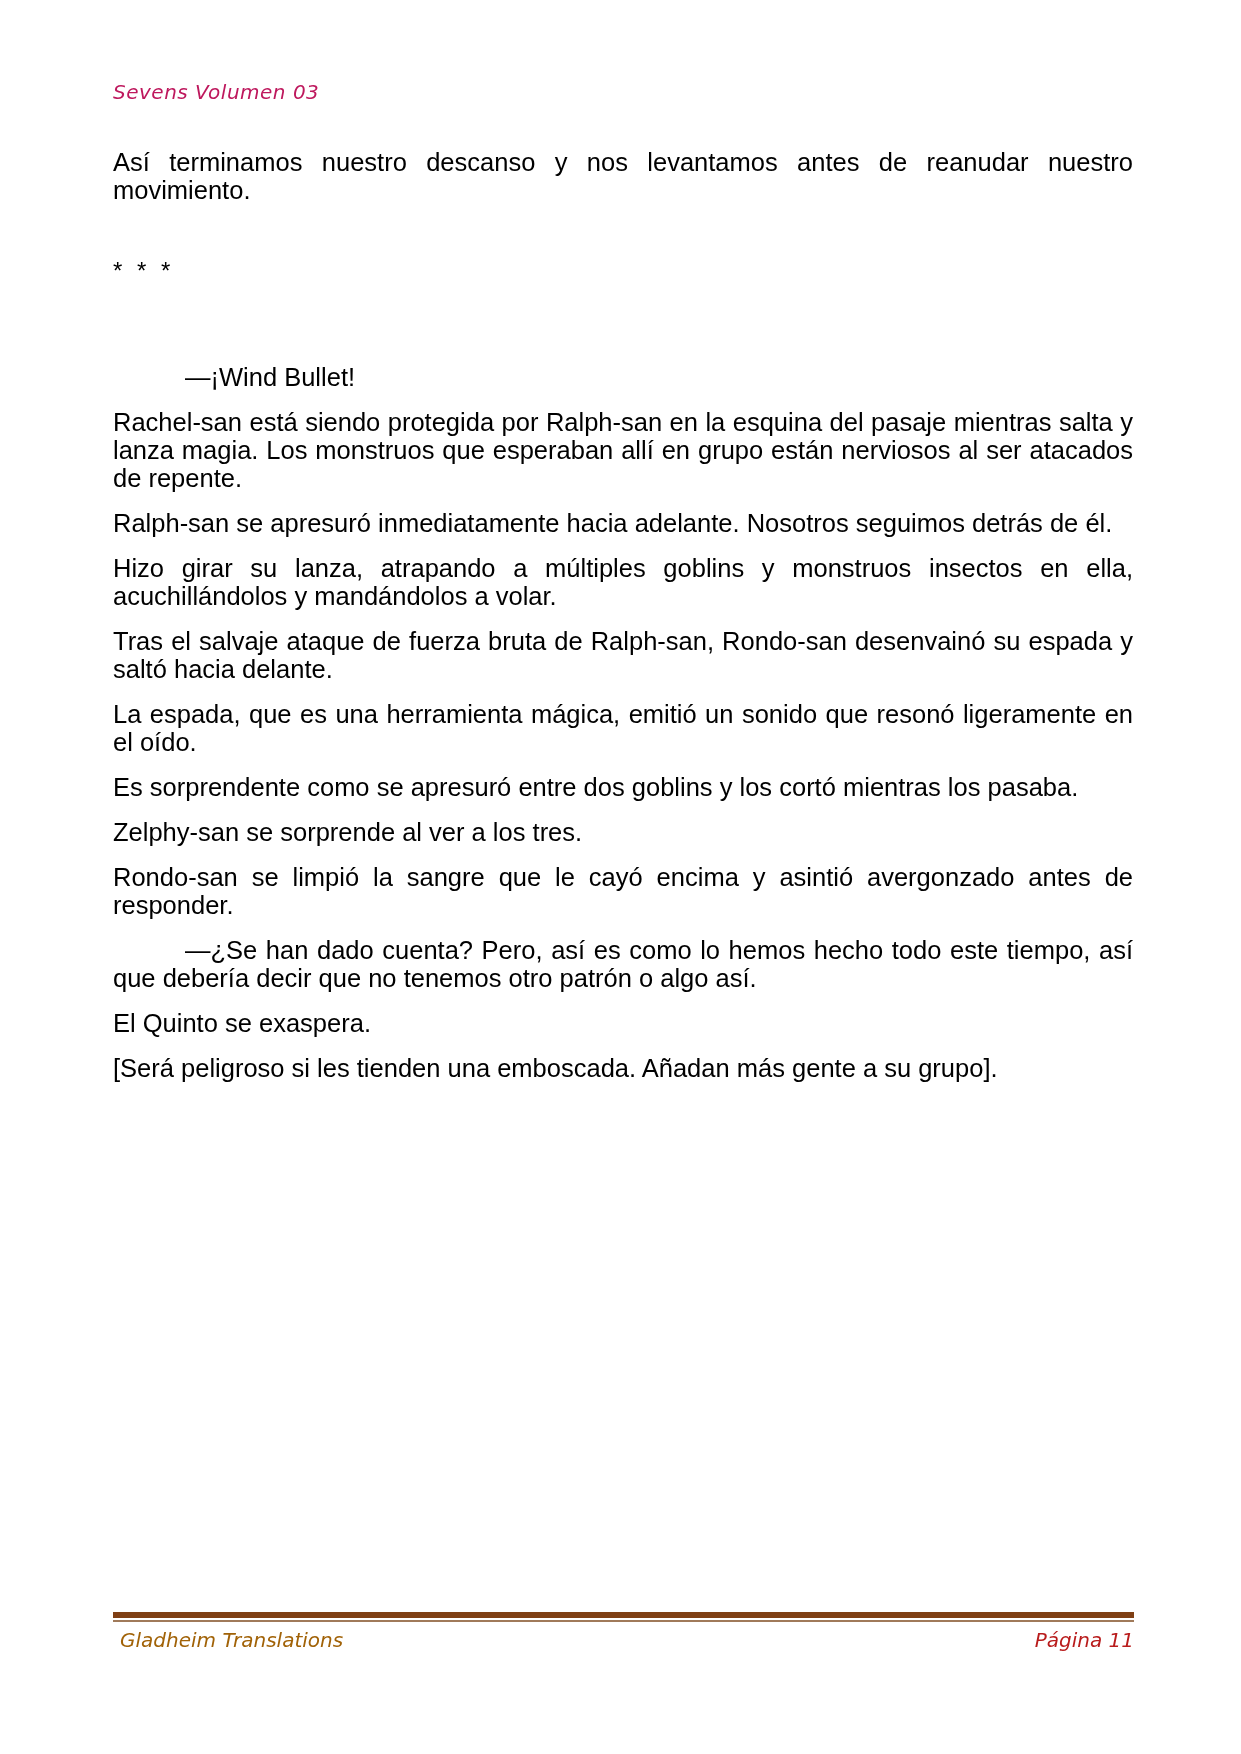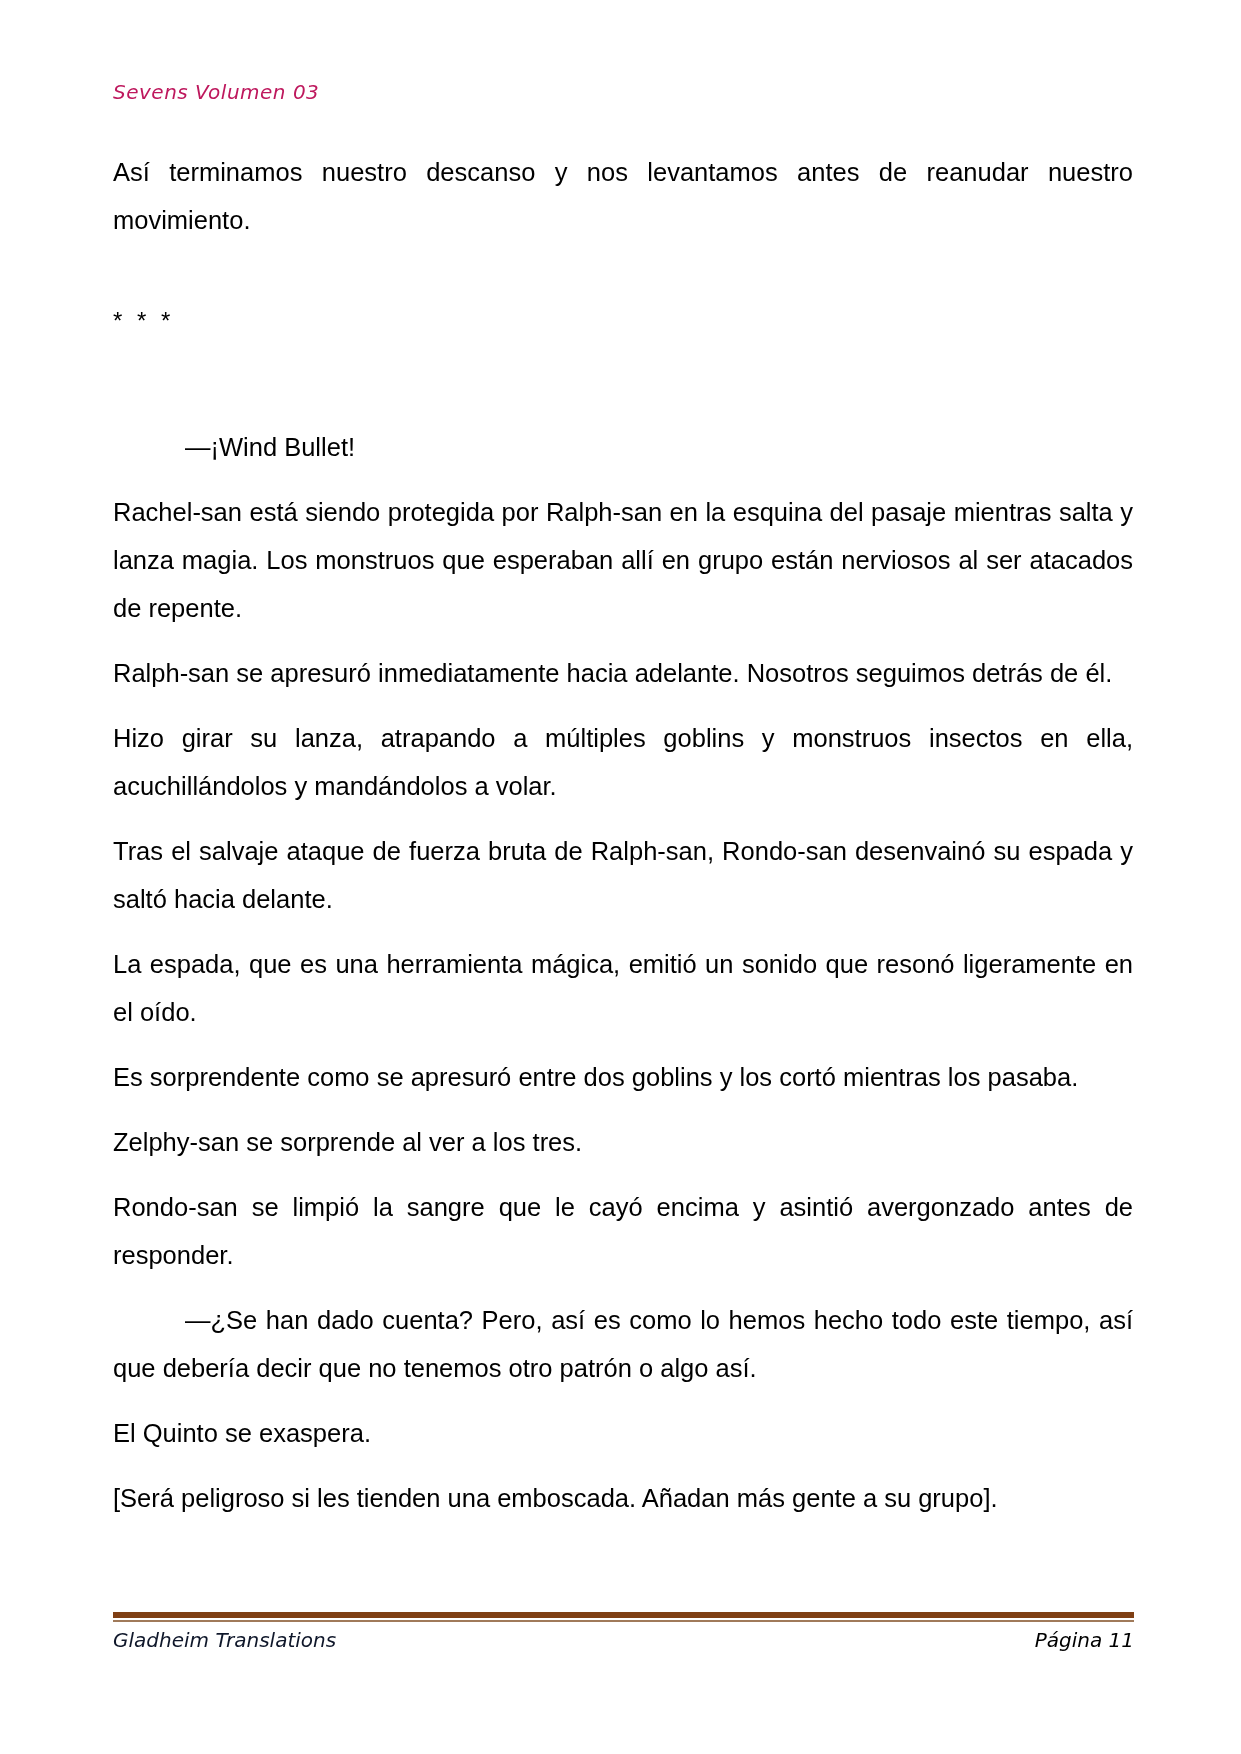--- a/index.html
+++ b/index.html
@@ -1,27 +1,27 @@
 <!DOCTYPE html>
 <html><head>
 <meta charset="utf-8">
 <style>
   html, body { margin:0; padding:0; background:#ffffff; }
   body { width:1241px; height:1754px; position:relative; overflow:hidden; font-family:"Liberation Sans", sans-serif; color:#000; }
   .header { position:absolute; left:113px; top:80px; font-family:"DejaVu Sans", sans-serif; font-style:italic; font-size:20px; color:#be185d; letter-spacing:0.5px; }
-  .content { position:absolute; left:113px; top:148px; width:1020px; font-size:25.5px; line-height:48px; }
+  .content { position:absolute; left:113px; top:148px; width:1020px; font-size:25.5px; line-height:28px; }
   .content p { margin:0 0 17px 0; text-align:justify; }
   .content p.dialog { text-indent:72px; }
   .sep { text-align:center; margin:0 !important; padding:36px 0 78px 0; font-size:24px; letter-spacing:4px; }
   .rule { position:absolute; left:113px; top:1612px; width:1021px; }
   .rule .thick { height:6px; background:#7f3f14; }
   .rule .gap { height:2px; background:#fff; }
   .rule .thin { height:2px; background:#a07a5a; }
-  .footer-left { position:absolute; left:113px; top:1628px; font-family:"DejaVu Sans", sans-serif; font-style:italic; font-size:20px; color:#0f172a; }
-  .footer-right { position:absolute; right:107px; top:1628px; font-family:"DejaVu Sans", sans-serif; font-style:italic; font-size:20px; color:#000000; }
+  .footer-left { position:absolute; left:120px; top:1628px; font-family:"DejaVu Sans", sans-serif; font-style:italic; font-size:20px; color:#a16207; }
+  .footer-right { position:absolute; right:107px; top:1628px; font-family:"DejaVu Sans", sans-serif; font-style:italic; font-size:20px; color:#b91c1c; }
 </style>
 </head>
 <body>
 
 <div class="header">Sevens Volumen 03</div>
 
 <div class="content">
   <p>Así terminamos nuestro descanso y nos levantamos antes de reanudar nuestro movimiento.</p>
   <p class="sep">* * *</p>
   <p class="dialog">—¡Wind Bullet!</p>

